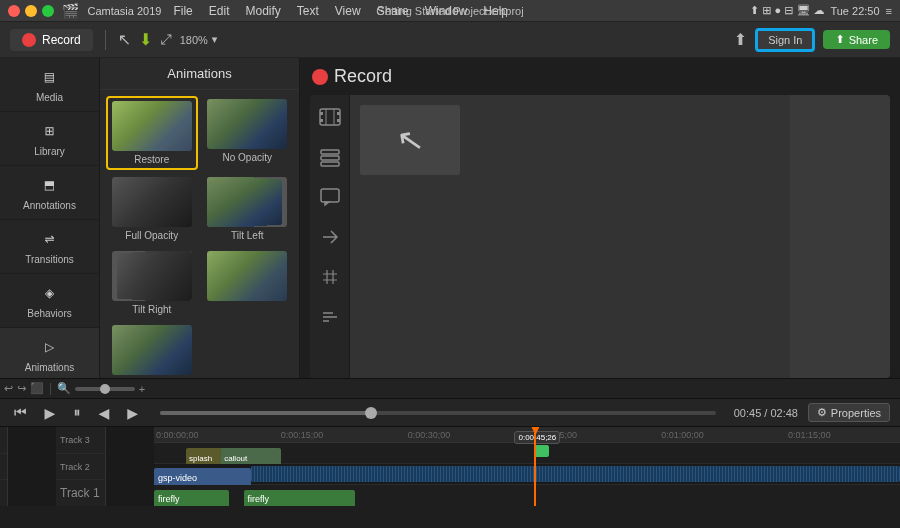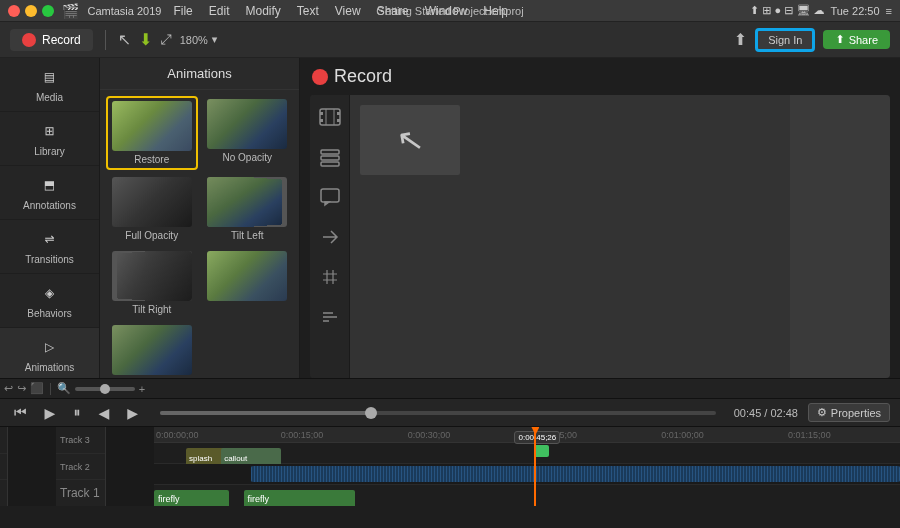--- a/index.html
+++ b/index.html
@@ -591,20 +591,21 @@
         <div class="clip-callout" style="left: 0; width: 9%; top: 5px; background: #5a5a2a; margin-left: 32px;">splash</div>
 
         <div class="clip-callout" style="left: 9%; width: 8%; top: 5px; background: #4a6a4a;">callout</div>
 
         <div style="position:absolute; top: 2px; left: 51%; width: 2%; height: 12px; background: #40c060; border-radius:2px; z-index:5;">
           <div style="position:absolute; top:-14px; left:-20px; background:#333; border:1px solid #555; color:#fff; font-size:8px; padding:1px 3px; border-radius:3px; white-space:nowrap;">0:00:45;26</div>
         </div>
       </div>
 
       <div style="height: calc((100% - 16px) / 3); border-bottom: 1px solid #2a2a2a; position: relative; background: #1a1a1a;">
+        <div class="track-clip clip-blue" style="left: 0; width: 13%; top: 4px; height: 20px;">gsp-video</div>
 
         <div class="clip-audio" style="left: 13%; width: 87%; top: 2px; bottom: 2px; height: calc(100% - 4px);">
           <div class="waveform"></div>
         </div>
       </div>
 
       <div style="height: calc((100% - 16px) / 3); position: relative; background: #1e1e1e;">
         <div class="track-clip clip-green" style="left: 0; width: 10%; top: 5px; height: 18px;">firefly</div>
         <div class="track-clip clip-green" style="left: 12%; width: 15%; top: 5px; height: 18px;">firefly</div>
       </div>

